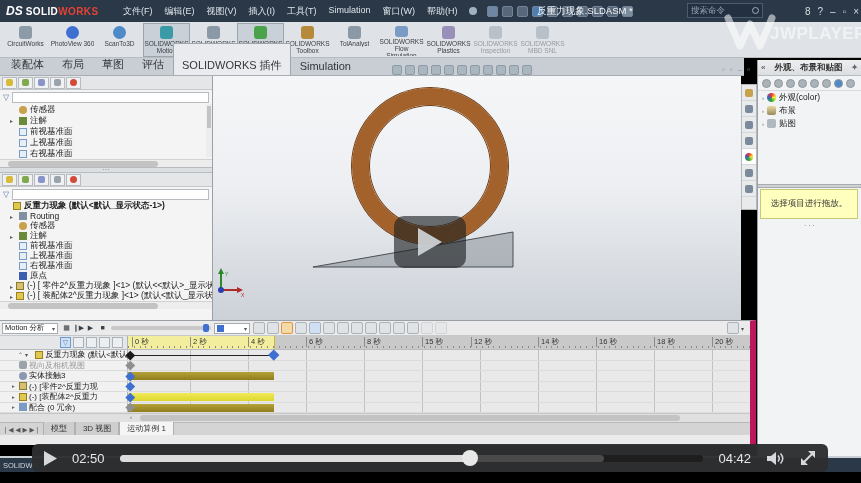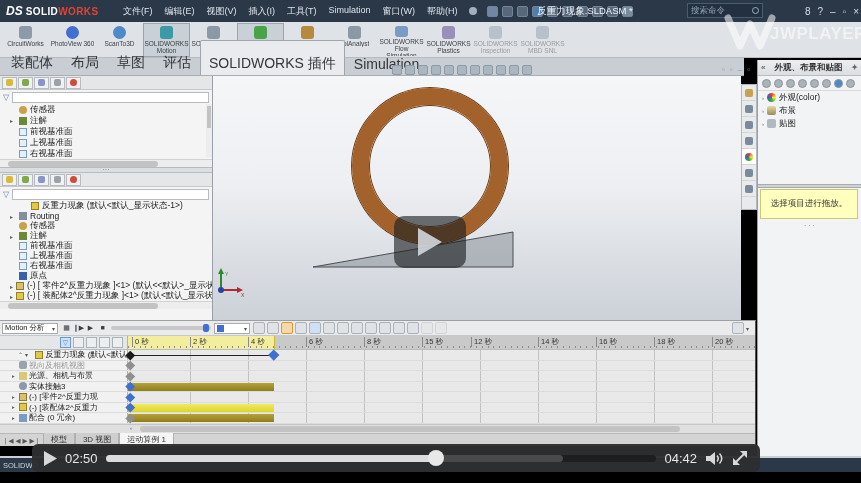--- a/index.html
+++ b/index.html
@@ -38,21 +38,21 @@
   .rbtn[data-icon="scanto3d-icon"] .ric{background:#4f89c8;border-radius:50%;}
   .rbtn[data-icon="motion-icon"] .ric{background:#3a9aa6;}
   .rbtn[data-icon="simulation-icon"] .ric{background:#4aa24a;}
   .rbtn[data-icon="toolbox-icon"] .ric{background:#b7893a;}
   .rbtn[data-icon="flow-icon"] .ric{background:#7a9cc4;}
   .rbtn[data-icon="plastics-icon"] .ric{background:#9a8fb8;}
   .rbtn .rlabel{font-size:6.5px;line-height:7px;text-align:center;color:#3a3f44;max-height:21px;overflow:hidden;}
 
   
   .tabrow{position:absolute;left:0;top:58px;width:744px;height:18px;background:#c9ced4;border-bottom:1px solid #a9aeb4;display:flex;align-items:flex-end;padding-left:2px;}
-  .ctab{font-size:14px;color:#33373b;padding:14px 8px 2px 8px;border:1px solid transparent;white-space:nowrap;}
+  .ctab{font-size:11px;color:#33373b;padding:14px 8px 2px 8px;border:1px solid transparent;white-space:nowrap;}
   .ctab[data-state="active"]{background:#e9ebee;border:1px solid #a0a6ac;border-bottom:none;border-radius:2px 2px 0 0;}
 
   
   .headsup{position:absolute;left:392px;top:65px;display:flex;gap:3px;align-items:center;z-index:5;}
   .hico{width:10px;height:10px;border-radius:2px;background:#aab6c0;border:1px solid #8e9aa4;}
   .hico[data-caret="true"]{box-shadow:12px 3px 0 -4px #6b7680;}
   .docwin{position:absolute;left:722px;top:65px;display:flex;gap:5px;z-index:5;font-size:8px;color:#8a9098;}
 
   
   .leftpanel{position:absolute;left:0;top:76px;width:213px;height:244px;background:#f4f4f4;border-right:1px solid #9aa0a6;}
@@ -73,21 +73,21 @@
   .frow[data-expander="true"] .exp{visibility:visible;}
   .frow .ico{width:8px;height:8px;flex:none;background:#9aa2aa;}
   .frow[data-icon="plane"] .ico{background:#e6eef6;border:1px solid #7a9cc4;}
   .frow[data-icon="sensor"] .ico{background:#c8a24a;border-radius:50%;}
   .frow[data-icon="annotations"] .ico{background:#6a8a3a;}
   .frow[data-icon="origin"] .ico{background:#3a5fae;}
   .frow[data-icon="part"] .ico{background:#d8c070;border:1px solid #8a7a30;}
   .frow[data-icon="assembly"] .ico{background:#e0c84a;border:1px solid #9a8020;}
   .frow[data-icon="history"] .ico{background:#8090a0;}
   .frow .flabel{font-size:8.5px;color:#222;}
-  .frow[data-level="0"]{padding-left:12px;font-weight:normal;margin-left:10px;}
+  .frow[data-level="0"]{padding-left:4px;font-weight:bold;}
   .hscroll{height:8px;background:#ededed;border-top:1px solid #d2d2d2;position:relative;}
   .hscroll .thumb{position:absolute;left:8px;top:1px;height:6px;width:150px;background:#c3c3c3;border-radius:3px;}
   .vscroll{position:absolute;right:0;top:28px;width:6px;bottom:10px;background:#ededed;}
   .vscroll .vthumb{position:absolute;top:2px;left:1px;width:4px;height:22px;background:#c3c3c3;}
   .psplit{height:6px;background:#dcdfe2;border-top:1px solid #b8bcc0;border-bottom:1px solid #b8bcc0;text-align:center;line-height:3px;color:#888;font-size:7px;}
 
   
   .viewport{position:absolute;left:213px;top:76px;width:528px;height:244px;background:linear-gradient(180deg,#f4f6f8 0%,#edeff2 45%,#ccd1d8 100%);overflow:hidden;}
   .ring{position:absolute;left:139px;top:12px;width:156px;height:156px;border-radius:50%;border:17px solid #a3612c;box-shadow:0 0 0 1px #6e3e16, inset 0 0 0 1px #6e3e16;}
   .rampsvg{position:absolute;left:0;top:0;}
@@ -112,21 +112,21 @@
   .tprow .tico{width:9px;height:9px;flex:none;border-radius:50%;background:#9aa2aa;}
   .tprow[data-icon="appearance-wheel"] .tico{background:conic-gradient(#e33,#ee3,#3a3,#36c,#e33);}
   .tprow[data-icon="scene"] .tico{background:linear-gradient(#e8d8a0,#9a8a5a);border-radius:2px;}
   .tprow[data-icon="decal"] .tico{background:#b0b8c0;border-radius:2px;}
   .tprow .tlabel{font-size:8.5px;color:#222;}
   .tpsplit{position:absolute;left:0;width:100%;height:4px;background:#cfd2d5;border-top:1px solid #a8acb0;border-bottom:1px solid #a8acb0;}
   .tpmsg{position:absolute;left:2px;top:129px;width:98px;height:30px;background:#ffffbe;border:1px solid #c8c87a;display:flex;align-items:center;justify-content:center;font-size:8.5px;color:#333;}
   .tpdots{position:absolute;left:0;top:163px;width:100%;text-align:center;font-size:7px;color:#888;line-height:5px;}
 
   
-  .motion{position:absolute;left:0;top:320px;width:756px;height:125px;background:#ebebeb;border-top:1px solid #9aa0a6;border-right:1px solid #be185d;}
+  .motion{position:absolute;left:0;top:320px;width:756px;height:125px;background:#ebebeb;border-top:1px solid #9aa0a6;border-right:6px solid #be185d;}
   .mtoolbar{height:15px;display:flex;align-items:center;gap:3px;padding:0 2px;border-bottom:1px solid #c6c9cc;}
   .mselect{width:56px;height:11px;background:#fff;border:1px solid #a8acb0;font-size:7.5px;color:#222;display:flex;align-items:center;padding:0 2px;white-space:nowrap;}
   .mselect .car{margin-left:auto;font-size:6px;color:#555;}
   .mglyph{font-size:7px;color:#3a3f44;width:11px;text-align:center;}
   .mslider{width:100px;height:4px;background:#c8c8c8;border-radius:2px;position:relative;}
   .mslider .pin{position:absolute;right:-4px;top:-2px;width:6px;height:8px;background:#3f6fd0;border-radius:2px;}
   .sselect{width:36px;height:11px;background:#fff;border:1px solid #a8acb0;display:flex;align-items:center;padding:0 2px;}
   .sselect .sic{width:7px;height:7px;background:#3f6fd0;}
   .sselect .car{margin-left:auto;font-size:6px;color:#555;}
   .mico{width:12px;height:12px;border-radius:2px;background:#dfe3e6;border:1px solid #aab2ba;}
@@ -183,21 +183,21 @@
   
   .statusbar{position:absolute;left:0;top:458px;width:861px;height:14px;background:#2b3848;color:#cdd3d9;font-size:7.5px;display:flex;align-items:center;padding-left:3px;}
   .statusgap{position:absolute;left:0;top:456px;width:861px;height:2px;background:#c9ced4;}
   .letterbox{position:absolute;left:0;top:472px;width:861px;height:11px;background:#000;}
 
   
   .wm{position:absolute;left:718px;top:2px;width:143px;height:50px;z-index:40;pointer-events:none;}
   .wm svg{position:absolute;left:6px;top:10px;opacity:.55;}
   .wm .wmtext{position:absolute;left:52px;top:22px;font-size:17px;letter-spacing:.5px;color:rgba(255,255,255,.55);font-weight:bold;}
   .playbtn{position:absolute;left:394px;top:216px;width:72px;height:52px;background:rgba(28,30,33,.62);border-radius:10px;display:flex;align-items:center;justify-content:center;z-index:50;}
-  .controlbar{position:absolute;left:32px;top:444px;width:728px;height:28px;background:rgba(45,46,48,.97);border-radius:6px;display:flex;align-items:center;padding:8px 12px;gap:8px;z-index:50;}
+  .controlbar{position:absolute;left:32px;top:444px;width:796px;height:28px;background:rgba(45,46,48,.97);border-radius:6px;display:flex;align-items:center;padding:8px 12px;gap:15px;z-index:50;}
   .cb-time{color:#e6e6e6;font-size:13px;white-space:nowrap;}
   .cb-track{flex:1;height:7px;border-radius:4px;background:#1e1e1e;position:relative;}
   .cb-buffer{position:absolute;left:0;top:0;bottom:0;border-radius:4px;background:#4a4a4a;}
   .cb-played{position:absolute;left:0;top:0;bottom:0;border-radius:4px;background:#dcdcdc;}
   .cb-handle{position:absolute;top:-4.5px;width:16px;height:16px;border-radius:50%;background:#e8e8e8;margin-left:-8px;}
 </style>
 </head>
 <body>
 
 <div class="screen" data-name="video-frame">
@@ -671,33 +671,20 @@
             <span class="mi" data-name="motion-item-icon"></span>
             <span class="ml">视向及相机视图</span>
           </div>
           <div class="m-cell" data-name="timeline-cell">
 
             <span class="key" data-name="timeline-key-diamond"></span>
 
           </div>
         </div>
 
-        <div class="m-row" data-name="motion-row" data-icon="lights" data-key="gray" data-expander="true">
-          <div class="m-tree">
-
-            <span class="exp" data-name="expander-icon">▸</span>
-            <span class="mi" data-name="motion-item-icon"></span>
-            <span class="ml">光源、相机与布景</span>
-          </div>
-          <div class="m-cell" data-name="timeline-cell">
-
-            <span class="key" data-name="timeline-key-diamond"></span>
-
-          </div>
-        </div>
 
 
         <div class="m-row" data-name="motion-row" data-icon="contact" data-key="blue" data-bar="olive">
           <div class="m-tree">
 
             <span class="exp" data-name="expander-icon">▸</span>
             <span class="mi" data-name="motion-item-icon"></span>
             <span class="ml">实体接触3</span>
           </div>
           <div class="m-cell" data-name="timeline-cell">

